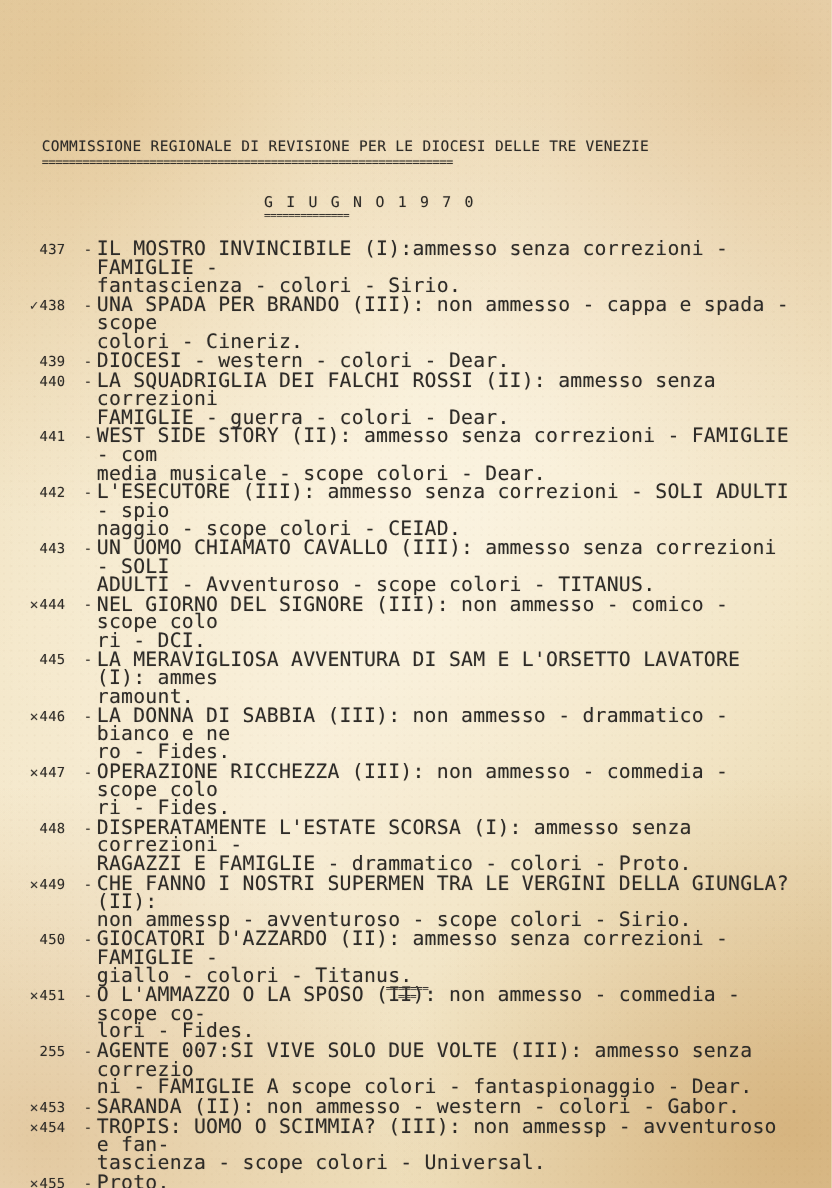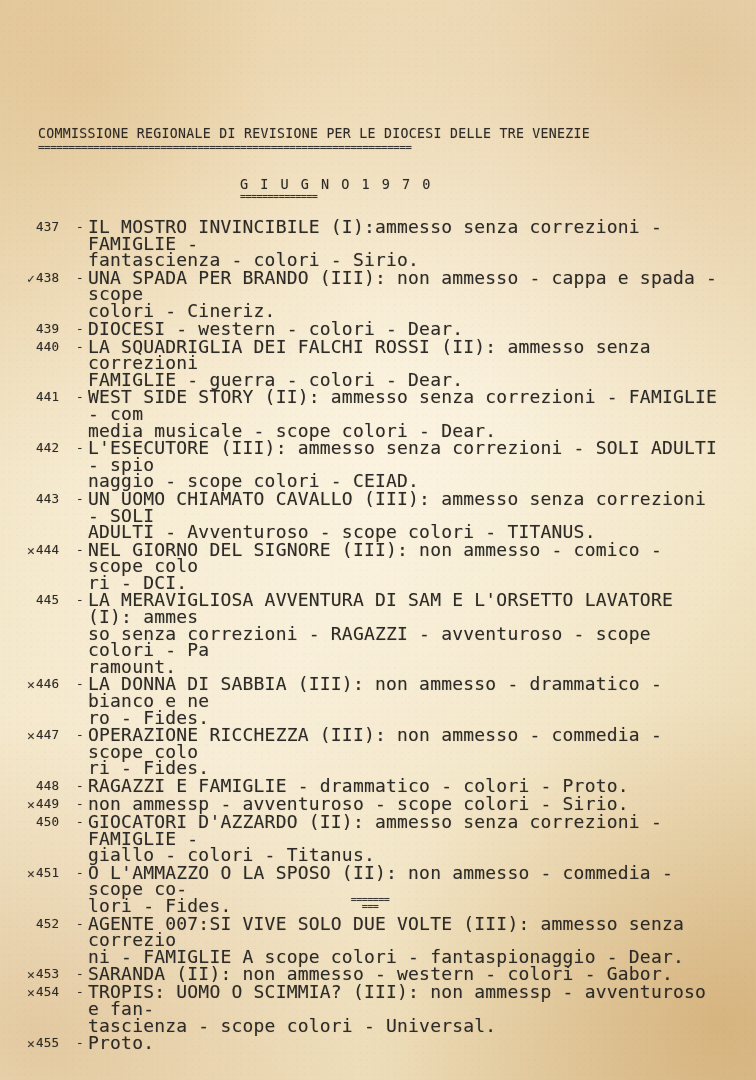--- a/index.html
+++ b/index.html
@@ -217,61 +217,61 @@
         <div class="entry typed">
           <span class="mark">✕</span>
           <span class="num">444</span>
           <span class="dash">-</span>
           <span class="body"><span class="l1">NEL GIORNO DEL SIGNORE (III): non ammesso - comico - scope colo</span><span class="l2">ri - DCI.</span></span>
         </div>
         <div class="entry typed">
           <span class="mark"></span>
           <span class="num">445</span>
           <span class="dash">-</span>
-          <span class="body"><span class="l1">LA MERAVIGLIOSA AVVENTURA DI SAM E L'ORSETTO LAVATORE (I): ammes</span><span class="l2">so senza correzioni - RAGAZZI - avventuroso - scope colori - Pa</span><span class="l2">ramount.</span></span>
+          <span class="body"><span class="l1">LA MERAVIGLIOSA AVVENTURA DI SAM E L'ORSETTO LAVATORE (I): ammes</span><span class="l2">ramount.</span></span>
         </div>
         <div class="entry typed">
           <span class="mark">✕</span>
           <span class="num">446</span>
           <span class="dash">-</span>
           <span class="body"><span class="l1">LA DONNA DI SABBIA (III): non ammesso - drammatico - bianco e ne</span><span class="l2">ro - Fides.</span></span>
         </div>
         <div class="entry typed">
           <span class="mark">✕</span>
           <span class="num">447</span>
           <span class="dash">-</span>
           <span class="body"><span class="l1">OPERAZIONE RICCHEZZA (III): non ammesso - commedia - scope colo</span><span class="l2">ri - Fides.</span></span>
         </div>
         <div class="entry typed">
           <span class="mark"></span>
           <span class="num">448</span>
           <span class="dash">-</span>
-          <span class="body"><span class="l2">RAGAZZI E FAMIGLIE - drammatico - colori - Proto.</span></span>
+          <span class="body"><span class="l1">DISPERATAMENTE L'ESTATE SCORSA (I): ammesso senza correzioni -</span><span class="l2">RAGAZZI E FAMIGLIE - drammatico - colori - Proto.</span></span>
         </div>
         <div class="entry typed">
           <span class="mark">✕</span>
           <span class="num">449</span>
           <span class="dash">-</span>
-          <span class="body"><span class="l2">non ammessp - avventuroso - scope colori - Sirio.</span></span>
+          <span class="body"><span class="l1">CHE FANNO I NOSTRI SUPERMEN TRA LE VERGINI DELLA GIUNGLA? (II):</span><span class="l2">non ammessp - avventuroso - scope colori - Sirio.</span></span>
         </div>
         <div class="entry typed">
           <span class="mark"></span>
           <span class="num">450</span>
           <span class="dash">-</span>
           <span class="body"><span class="l1">GIOCATORI D'AZZARDO (II): ammesso senza correzioni - FAMIGLIE -</span><span class="l2">giallo - colori - Titanus.</span></span>
         </div>
         <div class="entry typed">
           <span class="mark">✕</span>
           <span class="num">451</span>
           <span class="dash">-</span>
           <span class="body"><span class="l1">O L'AMMAZZO O LA SPOSO (II): non ammesso - commedia - scope co-</span><span class="l2">lori - Fides.</span></span>
         </div>
         <div class="entry typed">
           <span class="mark"></span>
-          <span class="num">452</span>
+          <span class="num">255</span>
           <span class="dash">-</span>
           <span class="body"><span class="l1">AGENTE 007:SI VIVE SOLO DUE VOLTE (III): ammesso senza correzio</span><span class="l2">ni - FAMIGLIE A scope colori - fantaspionaggio - Dear.</span></span>
         </div>
         <div class="entry typed">
           <span class="mark">✕</span>
           <span class="num">453</span>
           <span class="dash">-</span>
           <span class="body"><span class="l1">SARANDA (II): non ammesso - western - colori - Gabor.</span></span>
         </div>
         <div class="entry typed">

